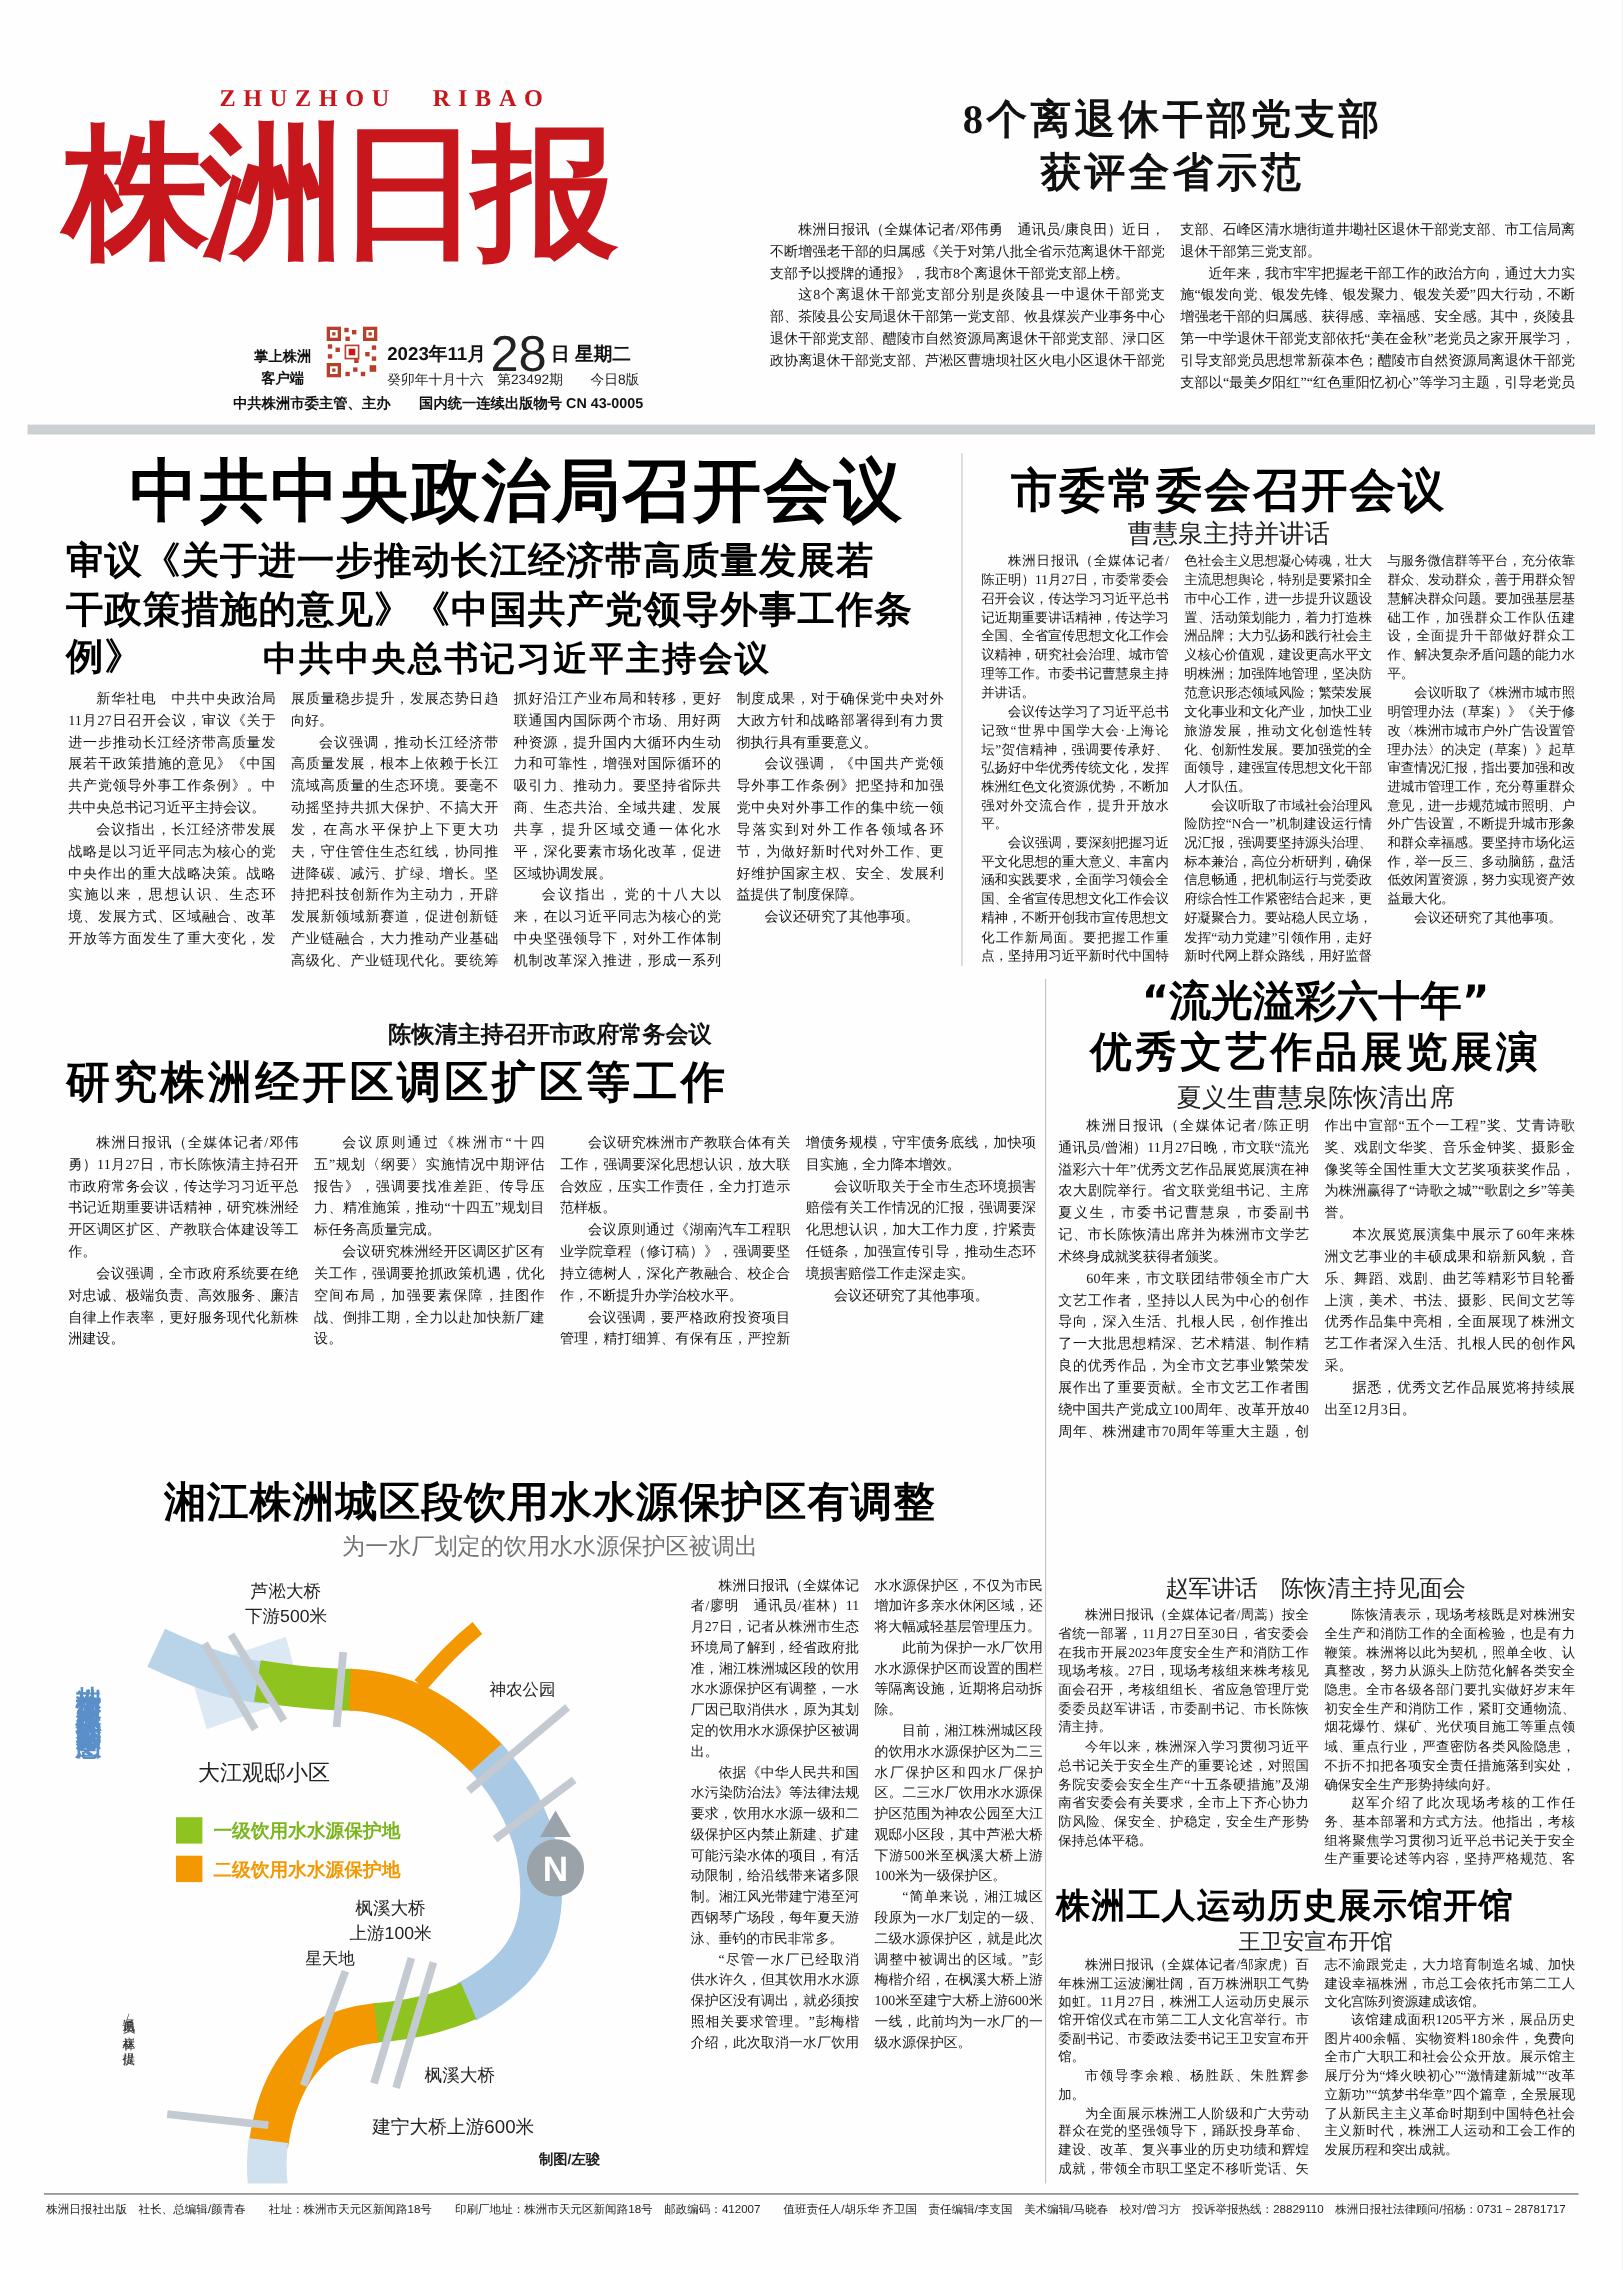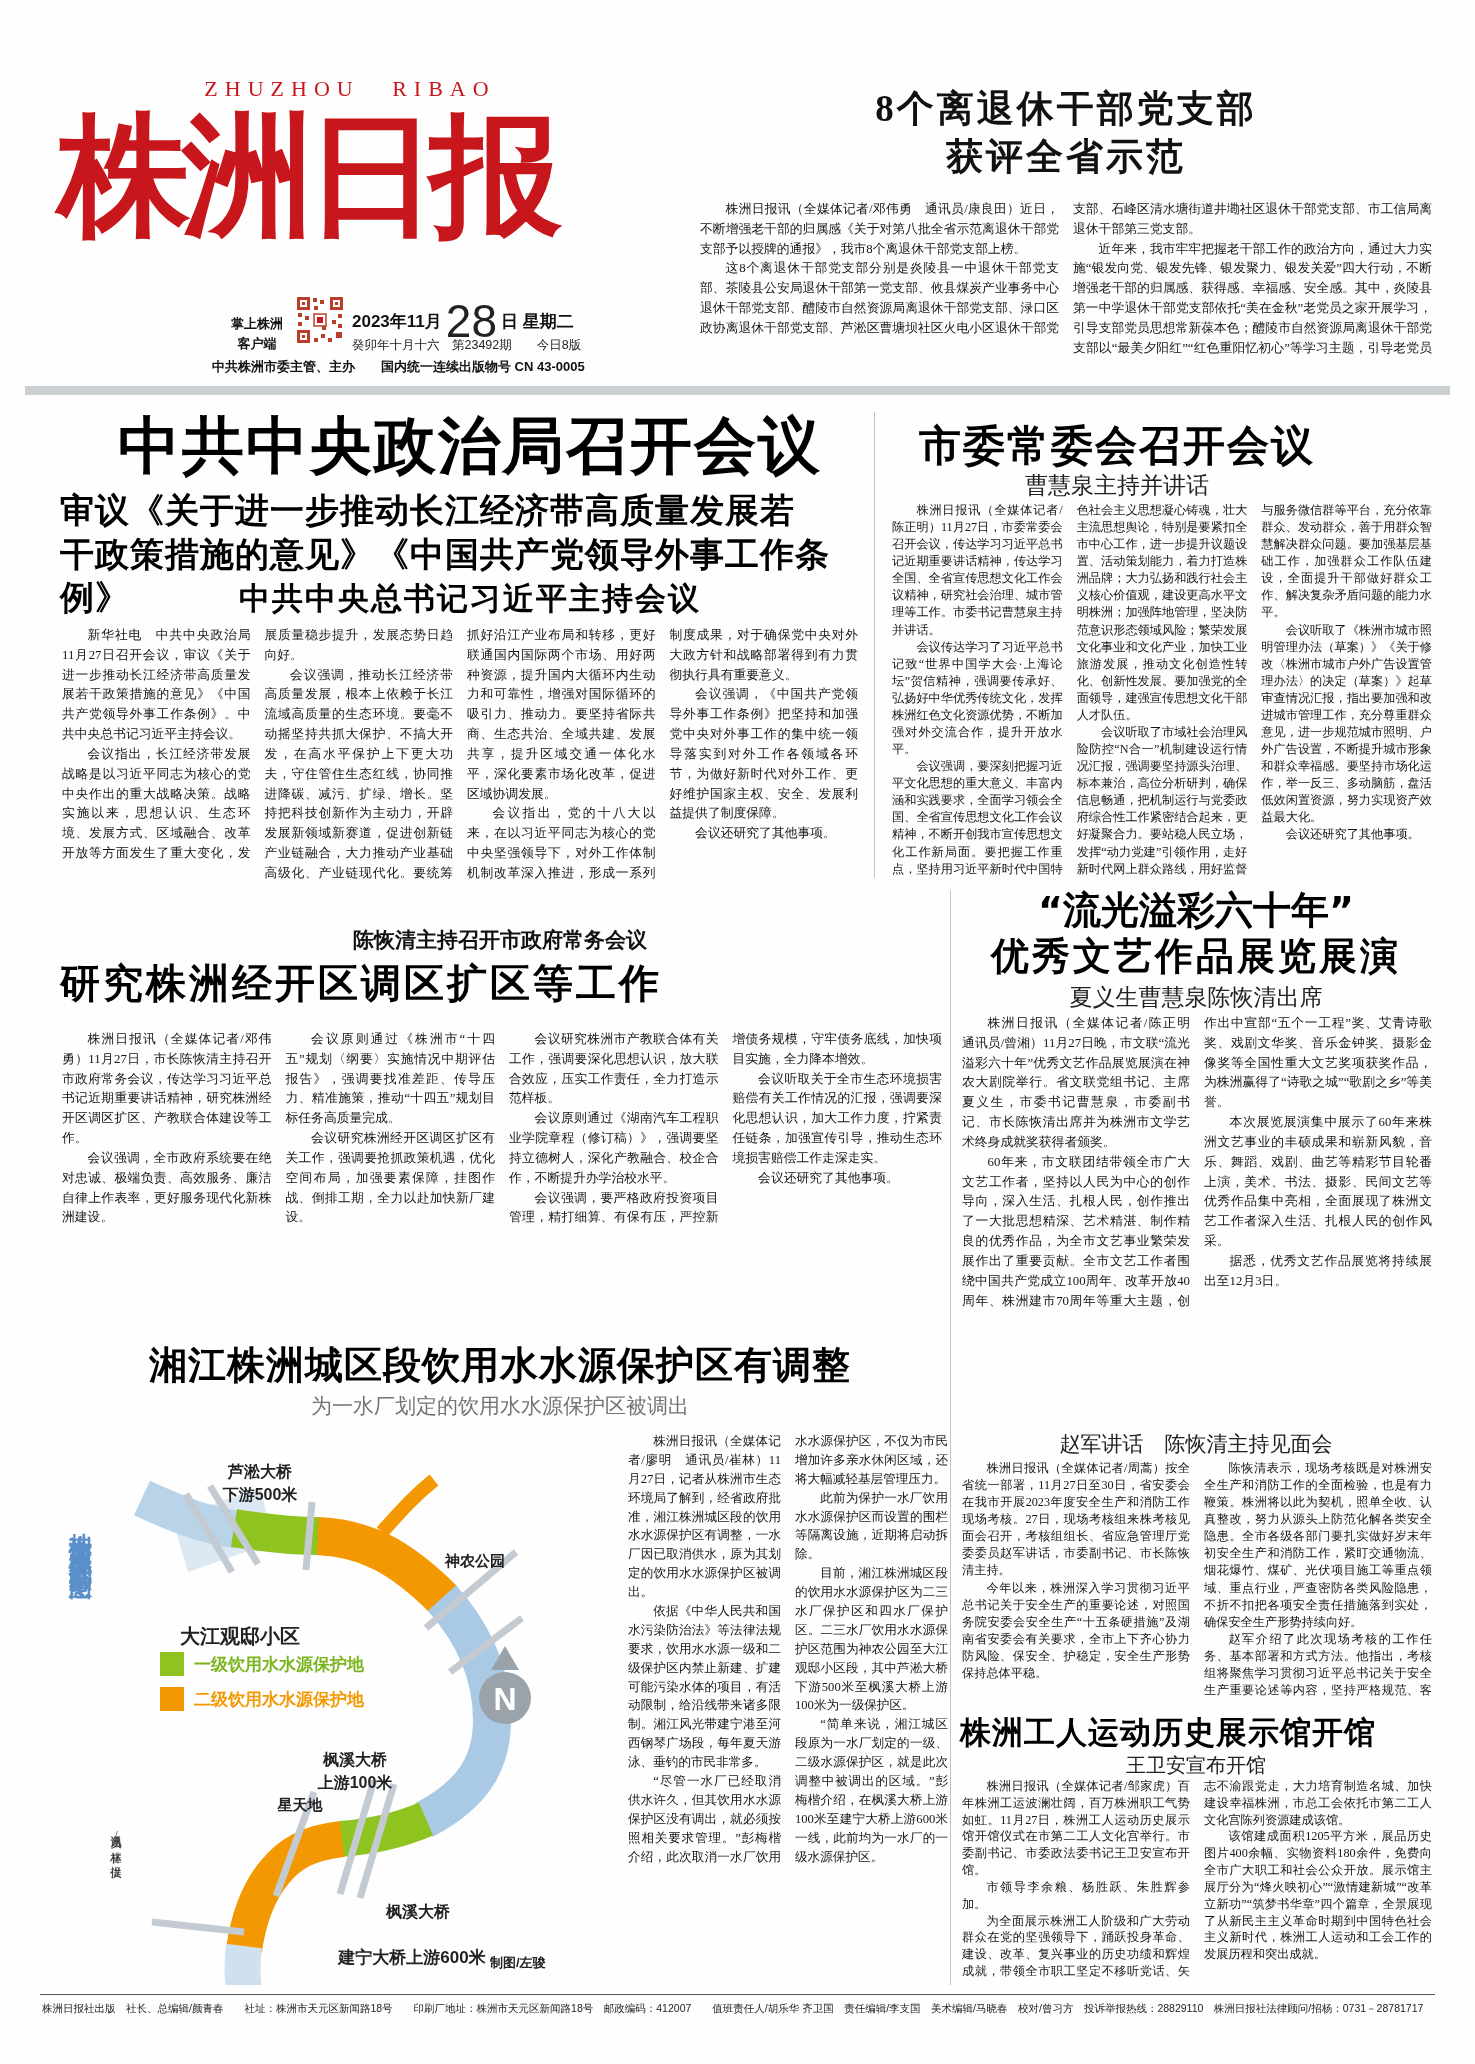--- a/index.html
+++ b/index.html
@@ -1,20 +1,20 @@
 <!DOCTYPE html>
 <html><head>
 <meta charset="utf-8">
 <style>
   html,body{margin:0;padding:0;background:#e8e8e8;}
   #page{position:relative;width:1475px;height:2064px;background:#fefefe;margin:0 auto;overflow:hidden;
         font-family:"Liberation Serif","DejaVu Serif",serif;color:#111;}
   .abs{position:absolute;}
   
-  .mast-en{left:150px;top:76px;width:400px;text-align:center;color:#c8161d;font-size:22px;font-weight:normal;
+  .mast-en{left:150px;top:76px;width:400px;text-align:center;color:#c8161d;font-size:22px;font-weight:bold;
            letter-spacing:7px;word-spacing:20px;font-family:"Liberation Serif",serif;}
   .mast-logo{left:58px;top:96px;width:560px;color:#c8161d;font-size:132px;line-height:1.2;font-weight:900;
              letter-spacing:-8px;font-family:"DejaVu Serif","Liberation Serif",serif;white-space:nowrap;}
   .app-label{left:222px;top:314px;width:70px;font-size:13px;font-weight:bold;line-height:1.5;text-align:center;
              font-family:"Liberation Sans",sans-serif;}
   .qr{left:296px;top:296px;}
   .dateline{left:352px;top:298px;display:flex;align-items:flex-start;font-family:"Liberation Sans",sans-serif;}
   .date-pre,.date-suf{font-size:17px;font-weight:bold;padding-top:12px;}
   .date-day{font-size:46px;font-weight:400;line-height:1;padding:0 4px;color:#222;}
   .meta1{left:352px;top:337px;width:330px;font-size:12.5px;font-family:"Liberation Sans",sans-serif;color:#222;}
@@ -32,22 +32,22 @@
   .f-std{font-size:12.8px;line-height:1.55;}
   .f-tight{font-size:12.2px;line-height:1.4;}
   
   .h-black{font-family:"DejaVu Sans","Liberation Sans",sans-serif;font-weight:900;text-align:center;color:#000;}
   .h-song{font-family:"Liberation Serif","DejaVu Serif",serif;font-weight:900;color:#000;}
   .kicker{font-size:21px;font-weight:bold;text-align:center;font-family:"Liberation Sans",sans-serif;}
   .byline{text-align:center;font-size:23px;color:#222;}
   .vdiv{width:1px;background:#c2c2c2;}
   
   #map{left:60px;top:1430px;width:555px;height:555px;}
-  .map-label{position:absolute;transform:translateX(-50%);text-align:center;font-size:15px;font-weight:bold;
-             font-family:"Liberation Sans",sans-serif;color:#222;line-height:1.45;white-space:nowrap;margin-top:24px;}
+  .map-label{position:absolute;transform:translateX(-50%);text-align:center;font-size:15px;font-weight:normal;
+             font-family:"Liberation Sans",sans-serif;color:#222;line-height:1.45;white-space:nowrap;}
   .v-title{position:absolute;left:6px;top:84px;writing-mode:vertical-rl;text-orientation:upright;
            color:#5b8fc9;font-size:23px;font-weight:900;letter-spacing:3px;font-family:"Liberation Sans",sans-serif;}
   .v-credit{position:absolute;left:48px;top:396px;writing-mode:vertical-rl;text-orientation:upright;
             font-size:11.5px;color:#333;letter-spacing:1px;}
   .legend-row{position:absolute;display:flex;align-items:center;gap:10px;font-size:17px;font-weight:bold;
               font-family:"Liberation Sans",sans-serif;}
   .legend-swatch{width:24px;height:24px;display:inline-block;}
   .mapmaker{position:absolute;left:430px;top:524px;font-size:13px;font-weight:bold;color:#222;
             font-family:"Liberation Sans",sans-serif;}
   

